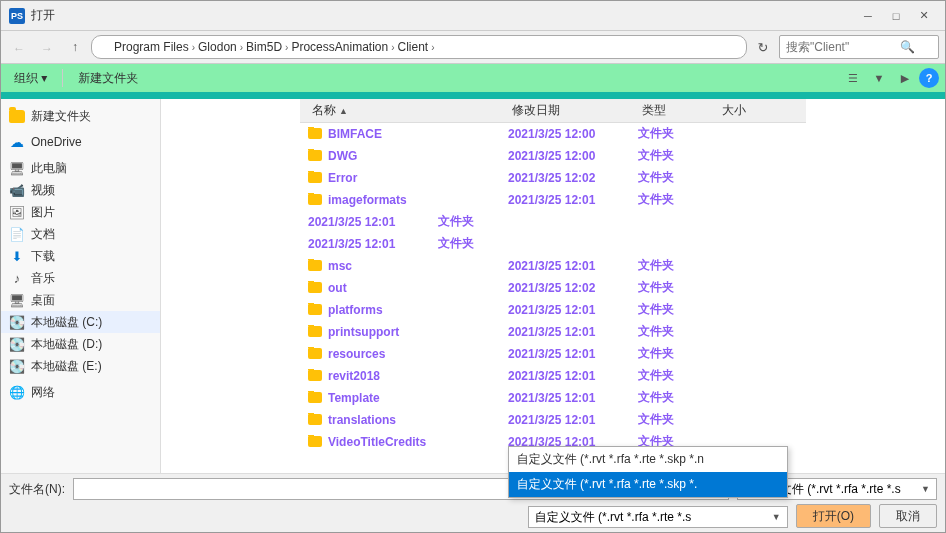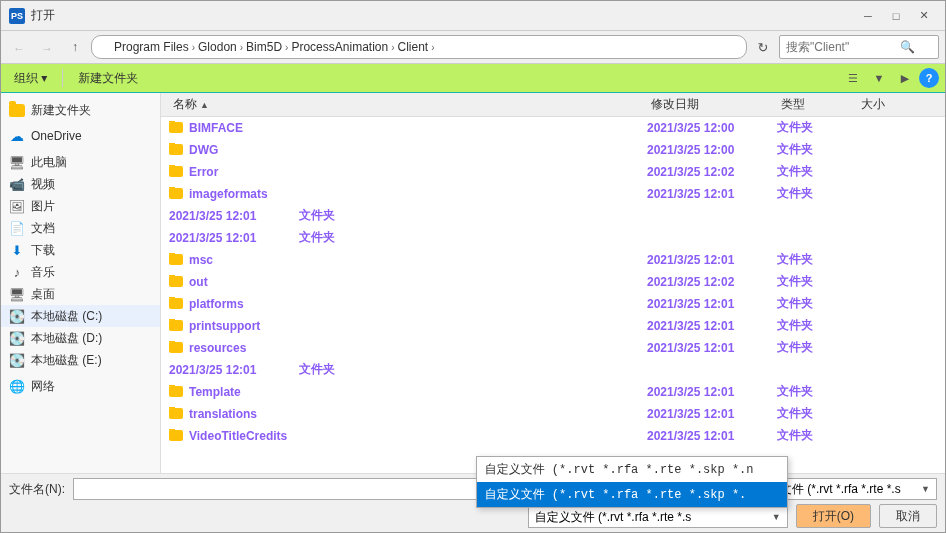--- a/index.html
+++ b/index.html
@@ -147,22 +147,22 @@
     .search-icon-btn {
       cursor: pointer;
       color: #555;
       font-size: 12px;
       background: none;
       border: none;
     }
 
     
     .toolbar2 {
-      background: #bef264;
-      border-bottom: 1px solid #14b8a6;
+      background: #86efac;
+      border-bottom: 7px solid #14b8a6;
       padding: 3px 6px;
       display: flex;
       align-items: center;
       gap: 8px;
     }
     .toolbar2-btn {
       height: 22px;
       border: 1px solid transparent;
       background: transparent;
       cursor: pointer;
@@ -459,20 +459,21 @@
       cursor: pointer;
     }
     .dropdown-option.selected { background: #0078d4; color: white; }
 
     .file-area-wrapper {
       position: relative;
       flex: 1;
       display: flex;
       flex-direction: column;
       overflow: hidden;
+      align-items: center;
     }
 
     
     .file-list::-webkit-scrollbar { width: 8px; }
     .file-list::-webkit-scrollbar-track { background: #f0f0f0; }
     .file-list::-webkit-scrollbar-thumb { background: #bbb; border-radius: 4px; }
 
     .sidebar::-webkit-scrollbar { width: 6px; }
     .sidebar::-webkit-scrollbar-track { background: #f0f0f0; }
     .sidebar::-webkit-scrollbar-thumb { background: #bbb; border-radius: 3px; }
@@ -737,20 +738,24 @@
           <div class="file-row">
       <div class="file-name-cell file-cell">
         <div class="file-folder-icon"></div>
         <span>resources</span>
       </div>
       <div class="file-cell col-date">2021/3/25 12:01</div>
       <div class="file-cell col-type">文件夹</div>
       <div class="file-cell col-size"></div>
     </div>
           <div class="file-row">
+      <div class="file-name-cell file-cell">
+        <div class="file-folder-icon"></div>
+        <span>revit2018</span>
+      </div>
       <div class="file-cell col-date">2021/3/25 12:01</div>
       <div class="file-cell col-type">文件夹</div>
       <div class="file-cell col-size"></div>
     </div>
           <div class="file-row">
       <div class="file-name-cell file-cell">
         <div class="file-folder-icon"></div>
         <span>Template</span>
       </div>
       <div class="file-cell col-date">2021/3/25 12:01</div>
@@ -788,21 +793,21 @@
         <span class="dropdown-arrow">▼</span>
       </div>
     </div>
     <div class="action-row">
 
       <div style="flex:1"></div>
 
       <div style="position:relative; display:flex; gap:8px; align-items:flex-end;">
         <div style="position:relative;">
 
-          <div class="dropdown-popup" style="position:absolute; bottom:20px; right:0; width:312px;font-family:Liberation Mono, monospace;">
+          <div class="dropdown-popup" style="position:absolute; bottom:30px; right:0; width:280px;">
             <div class="dropdown-option">自定义文件 (*.rvt *.rfa *.rte *.skp *.n</div>
             <div class="dropdown-option selected">自定义文件 (*.rvt *.rfa *.rte *.skp *.</div>
           </div>
           <div class="filetype-dropdown" style="min-width:260px;">
             <span class="dropdown-text">自定义文件 (*.rvt *.rfa *.rte *.s</span>
             <span class="dropdown-arrow">▼</span>
           </div>
         </div>
         <button class="action-btn primary">打开(O)</button>
         <button class="action-btn">取消</button>

